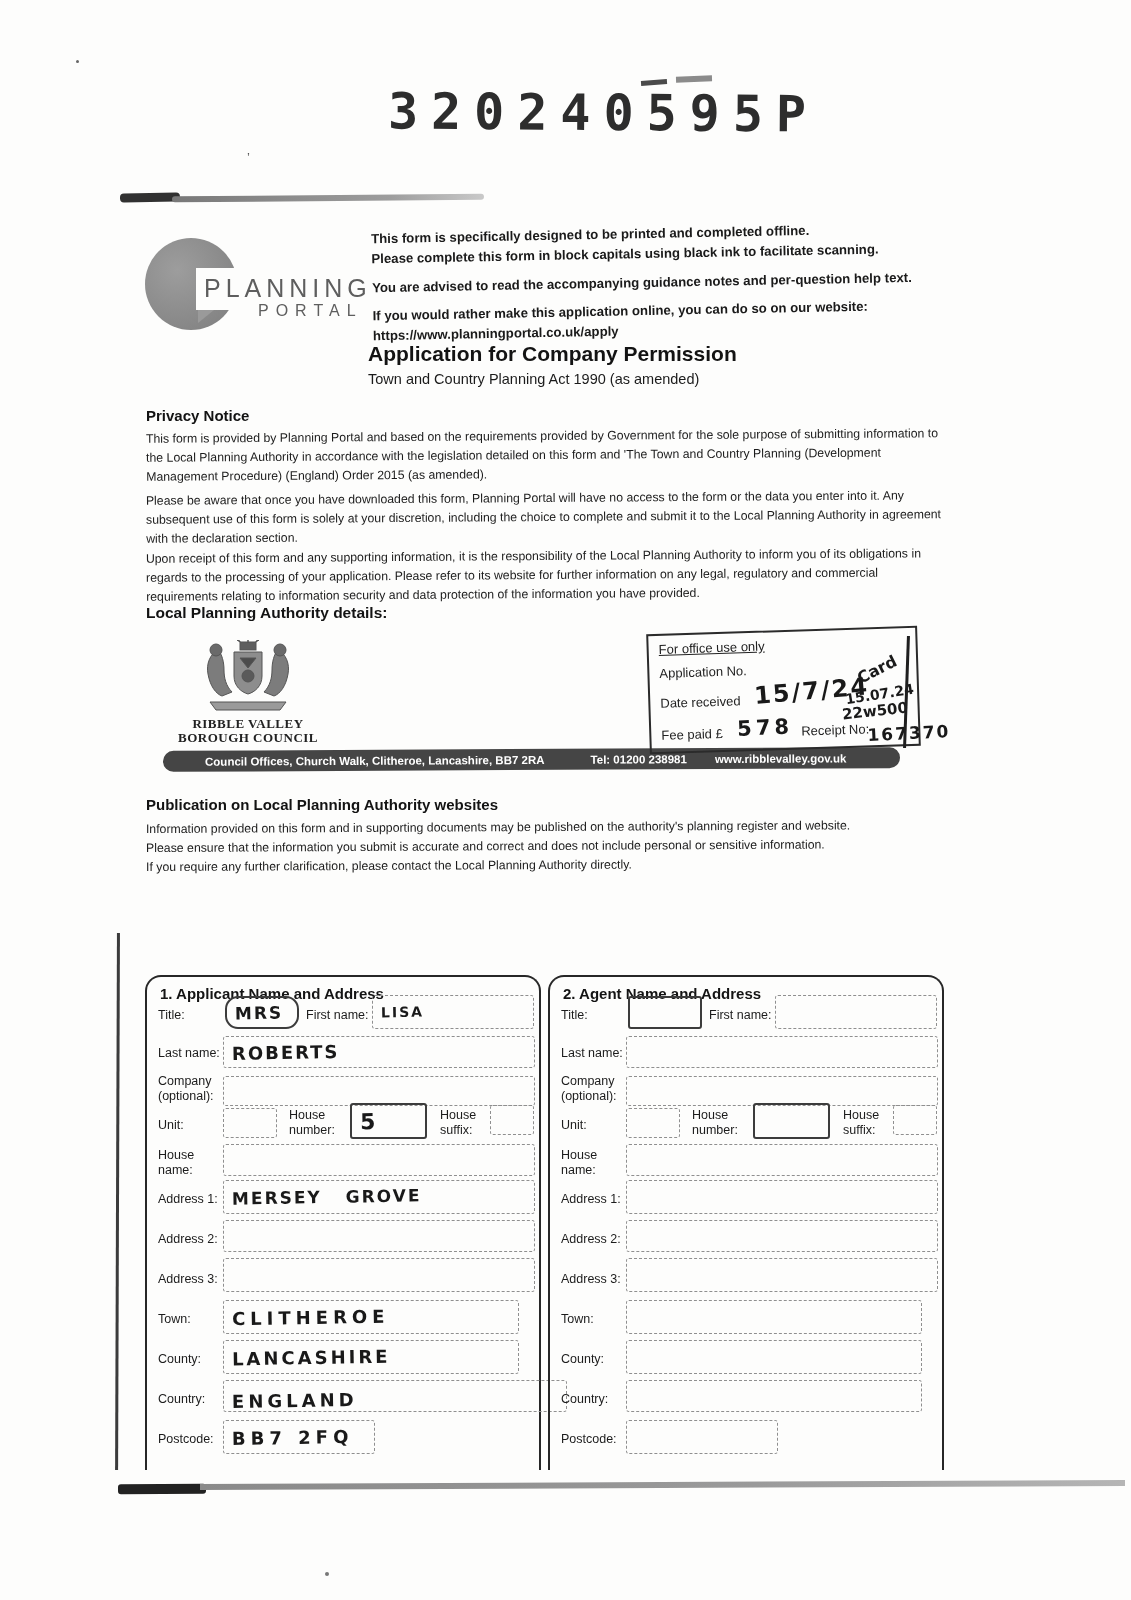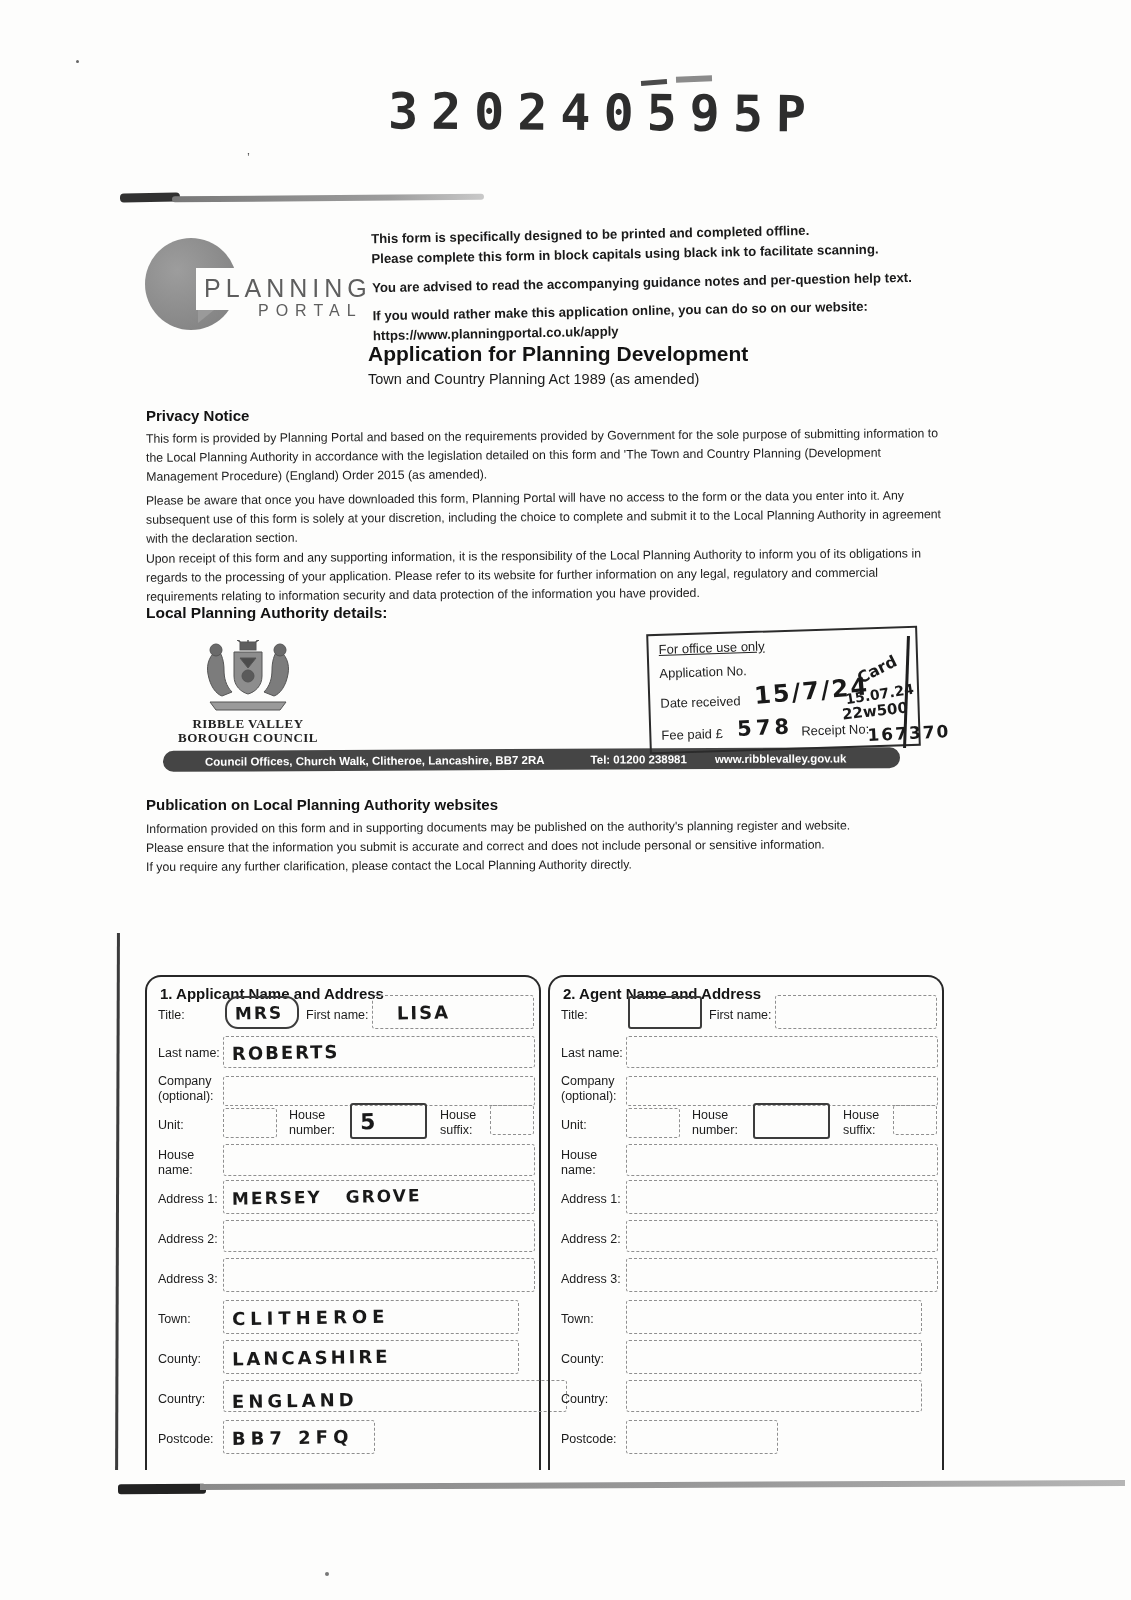--- a/index.html
+++ b/index.html
@@ -43,22 +43,22 @@
   <div class="abs" style="left:258px;top:302px;font-size:16px;color:#5e5e5e;letter-spacing:7px;font-weight:500;">PORTAL</div>
 
   <div class="abs" style="left:372px;top:224px;width:548px;transform:rotate(-1.1deg);">
     <div class="intro-line">This form is specifically designed to be printed and completed offline.</div>
     <div class="intro-line">Please complete this form in block capitals using black ink to facilitate scanning.</div>
     <div class="intro-line" style="margin-top:9px;">You are advised to read the accompanying guidance notes and per-question help text.</div>
     <div class="intro-line" style="margin-top:9px;">If you would rather make this application online, you can do so on our website:</div>
     <div class="intro-line">https://www.planningportal.co.uk/apply</div>
   </div>
 
-  <div class="abs bold-head" style="left:368px;top:342px;font-size:21px;">Application for Planning Development</div>
-  <div class="abs" style="left:368px;top:371px;font-size:14.5px;color:#1b1b1b;">Town and Country Planning Act 1989 (as amended)</div>
+  <div class="abs bold-head" style="left:368px;top:342px;font-size:21px;">Application for Company Permission</div>
+  <div class="abs" style="left:368px;top:371px;font-size:14.5px;color:#1b1b1b;">Town and Country Planning Act 1990 (as amended)</div>
 
   <div class="abs bold-head" style="left:146px;top:407px;font-size:15px;">Privacy Notice</div>
   <div class="abs para" style="left:146px;top:427px;transform:rotate(-0.4deg);">This form is provided by Planning Portal and based on the requirements provided by Government for the sole purpose of submitting information to the Local Planning Authority in accordance with the legislation detailed on this form and 'The Town and Country Planning (Development Management Procedure) (England) Order 2015 (as amended).</div>
   <div class="abs para" style="left:146px;top:489px;transform:rotate(-0.4deg);">Please be aware that once you have downloaded this form, Planning Portal will have no access to the form or the data you enter into it. Any subsequent use of this form is solely at your discretion, including the choice to complete and submit it to the Local Planning Authority in agreement with the declaration section.</div>
   <div class="abs para" style="left:146px;top:547px;transform:rotate(-0.4deg);">Upon receipt of this form and any supporting information, it is the responsibility of the Local Planning Authority to inform you of its obligations in regards to the processing of your application. Please refer to its website for further information on any legal, regulatory and commercial requirements relating to information security and data protection of the information you have provided.</div>
 
   <div class="abs bold-head" style="left:146px;top:604px;font-size:15.5px;">Local Planning Authority details:</div>
 
   <svg class="abs" style="left:196px;top:640px;" width="104" height="76" viewBox="0 0 104 76">
     <g fill="#6f6f6f" stroke="#555" stroke-width="1">
@@ -110,21 +110,21 @@
 
   <div class="abs sec-box" style="left:145px;top:975px;width:392px;height:508px;"></div>
   <div class="abs sec-title" style="left:160px;top:985px;">1. Applicant Name and Address</div>
 
   <div class="abs lbl" style="left:158px;top:1008px;">Title:</div>
   <div class="abs inp solid" style="left:225px;top:996px;width:74px;height:33px;border-radius:13px;">
     <span class="hw" style="font-size:17px;">MRS</span>
   </div>
   <div class="abs lbl" style="left:306px;top:1008px;">First name:</div>
   <div class="abs inp" style="left:372px;top:995px;width:162px;height:34px;">
-    <span class="hw" style="font-size:18px;margin-left:16px;">LISA</span>
+    <span class="hw" style="font-size:14px;">LISA</span>
   </div>
 
   <div class="abs lbl" style="left:158px;top:1046px;">Last name:</div>
   <div class="abs inp" style="left:223px;top:1036px;width:312px;height:32px;">
     <span class="hw" style="font-size:18px;">ROBERTS</span>
   </div>
 
   <div class="abs lbl" style="left:158px;top:1074px;width:66px;">Company (optional):</div>
   <div class="abs inp" style="left:223px;top:1076px;width:312px;height:30px;">
     <span class="hw" style="font-size:16px;"></span>

